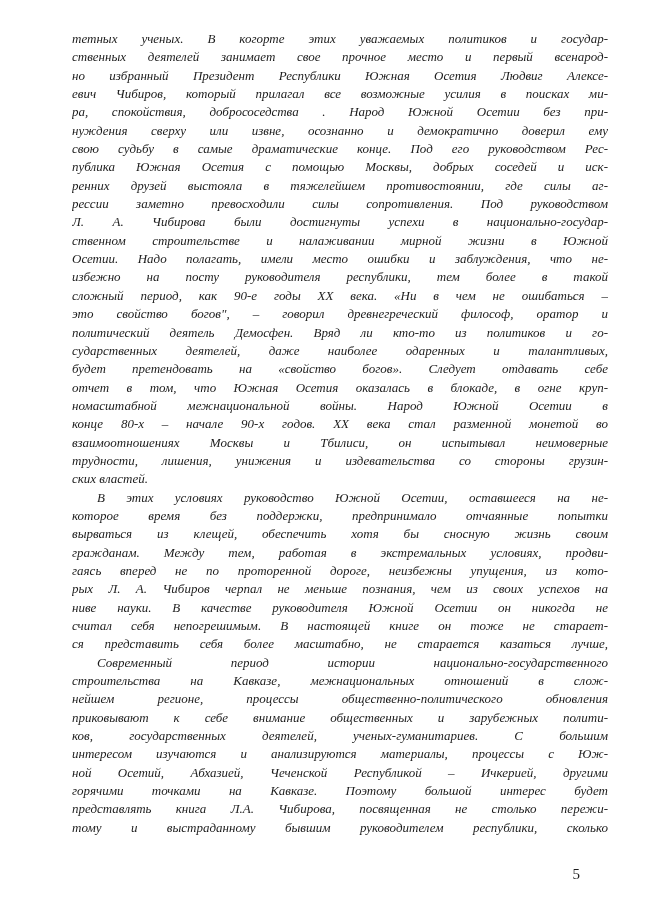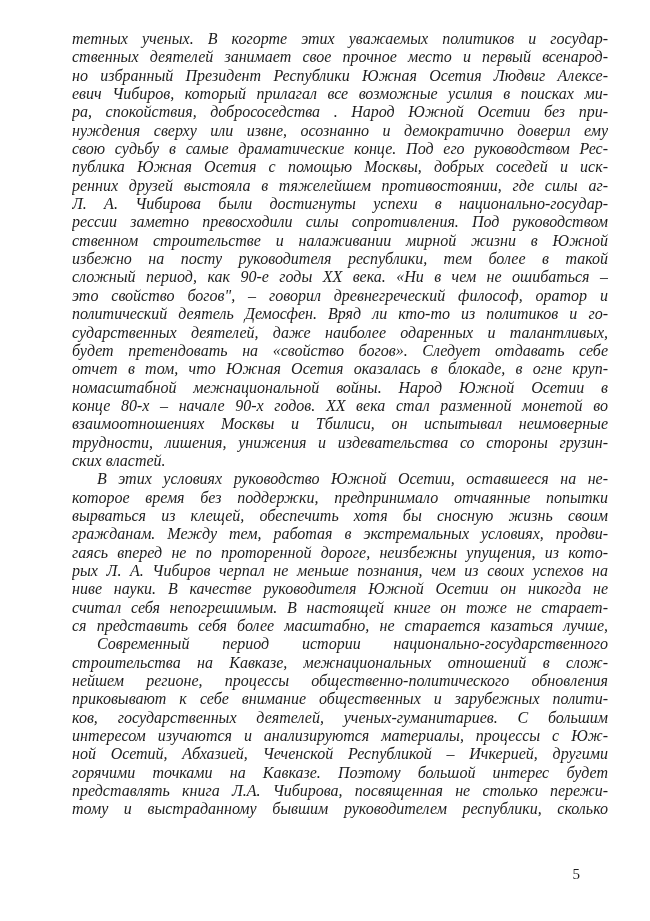--- a/index.html
+++ b/index.html
@@ -21,21 +21,21 @@
     position: absolute;
     left: 72px;
     top: 30px;
     width: 536px;
   }
   .paragraph {
     margin: 0;
     padding: 0;
   }
   .line {
-    font-size: 16px;
+    font-size: 13px;
     line-height: 18.35px;
     height: 18.35px;
     text-align: justify;
     text-align-last: justify;
     overflow: hidden;
     white-space: normal;
   }
   .line.para-end {
     text-align-last: left;
   }
@@ -63,23 +63,24 @@
       <div class="paragraph">
         <div class="line">тетных ученых. В когорте этих уважаемых политиков и государ-</div>
         <div class="line">ственных деятелей занимает свое прочное место и первый всенарод-</div>
         <div class="line">но избранный Президент Республики Южная Осетия Людвиг Алексе-</div>
         <div class="line">евич Чибиров, который прилагал все возможные усилия в поисках ми-</div>
         <div class="line">ра, спокойствия, добрососедства . Народ Южной Осетии без при-</div>
         <div class="line">нуждения сверху или извне, осознанно и демократично доверил ему</div>
         <div class="line">свою судьбу в самые драматические конце. Под его руководством Рес-</div>
         <div class="line">публика Южная Осетия с помощью Москвы, добрых соседей и иск-</div>
         <div class="line">ренних друзей выстояла в тяжелейшем противостоянии, где силы аг-</div>
+        <div class="line">рессии заметно превосходили силы сопротивления. Под руководством</div>
         <div class="line">Л. А. Чибирова были достигнуты успехи в национально-государ-</div>
-        <div class="line">рессии заметно превосходили силы сопротивления. Под руководством</div>
         <div class="line">ственном строительстве и налаживании мирной жизни в Южной</div>
+        <div class="line">Осетии. Надо полагать, имели место ошибки и заблуждения, что не-</div>
         <div class="line">избежно на посту руководителя республики, тем более в такой</div>
         <div class="line">сложный период, как 90-е годы ХХ века. «Ни в чем не ошибаться –</div>
         <div class="line">это свойство богов", – говорил древнегреческий философ, оратор и</div>
         <div class="line">политический деятель Демосфен. Вряд ли кто-то из политиков и го-</div>
         <div class="line">сударственных деятелей, даже наиболее одаренных и талантливых,</div>
         <div class="line">будет претендовать на «свойство богов». Следует отдавать себе</div>
         <div class="line">отчет в том, что Южная Осетия оказалась в блокаде, в огне круп-</div>
         <div class="line">номасштабной межнациональной войны. Народ Южной Осетии в</div>
         <div class="line">конце 80-х – начале 90-х годов. ХХ века стал разменной монетой во</div>
         <div class="line">взаимоотношениях Москвы и Тбилиси, он испытывал неимоверные</div>

